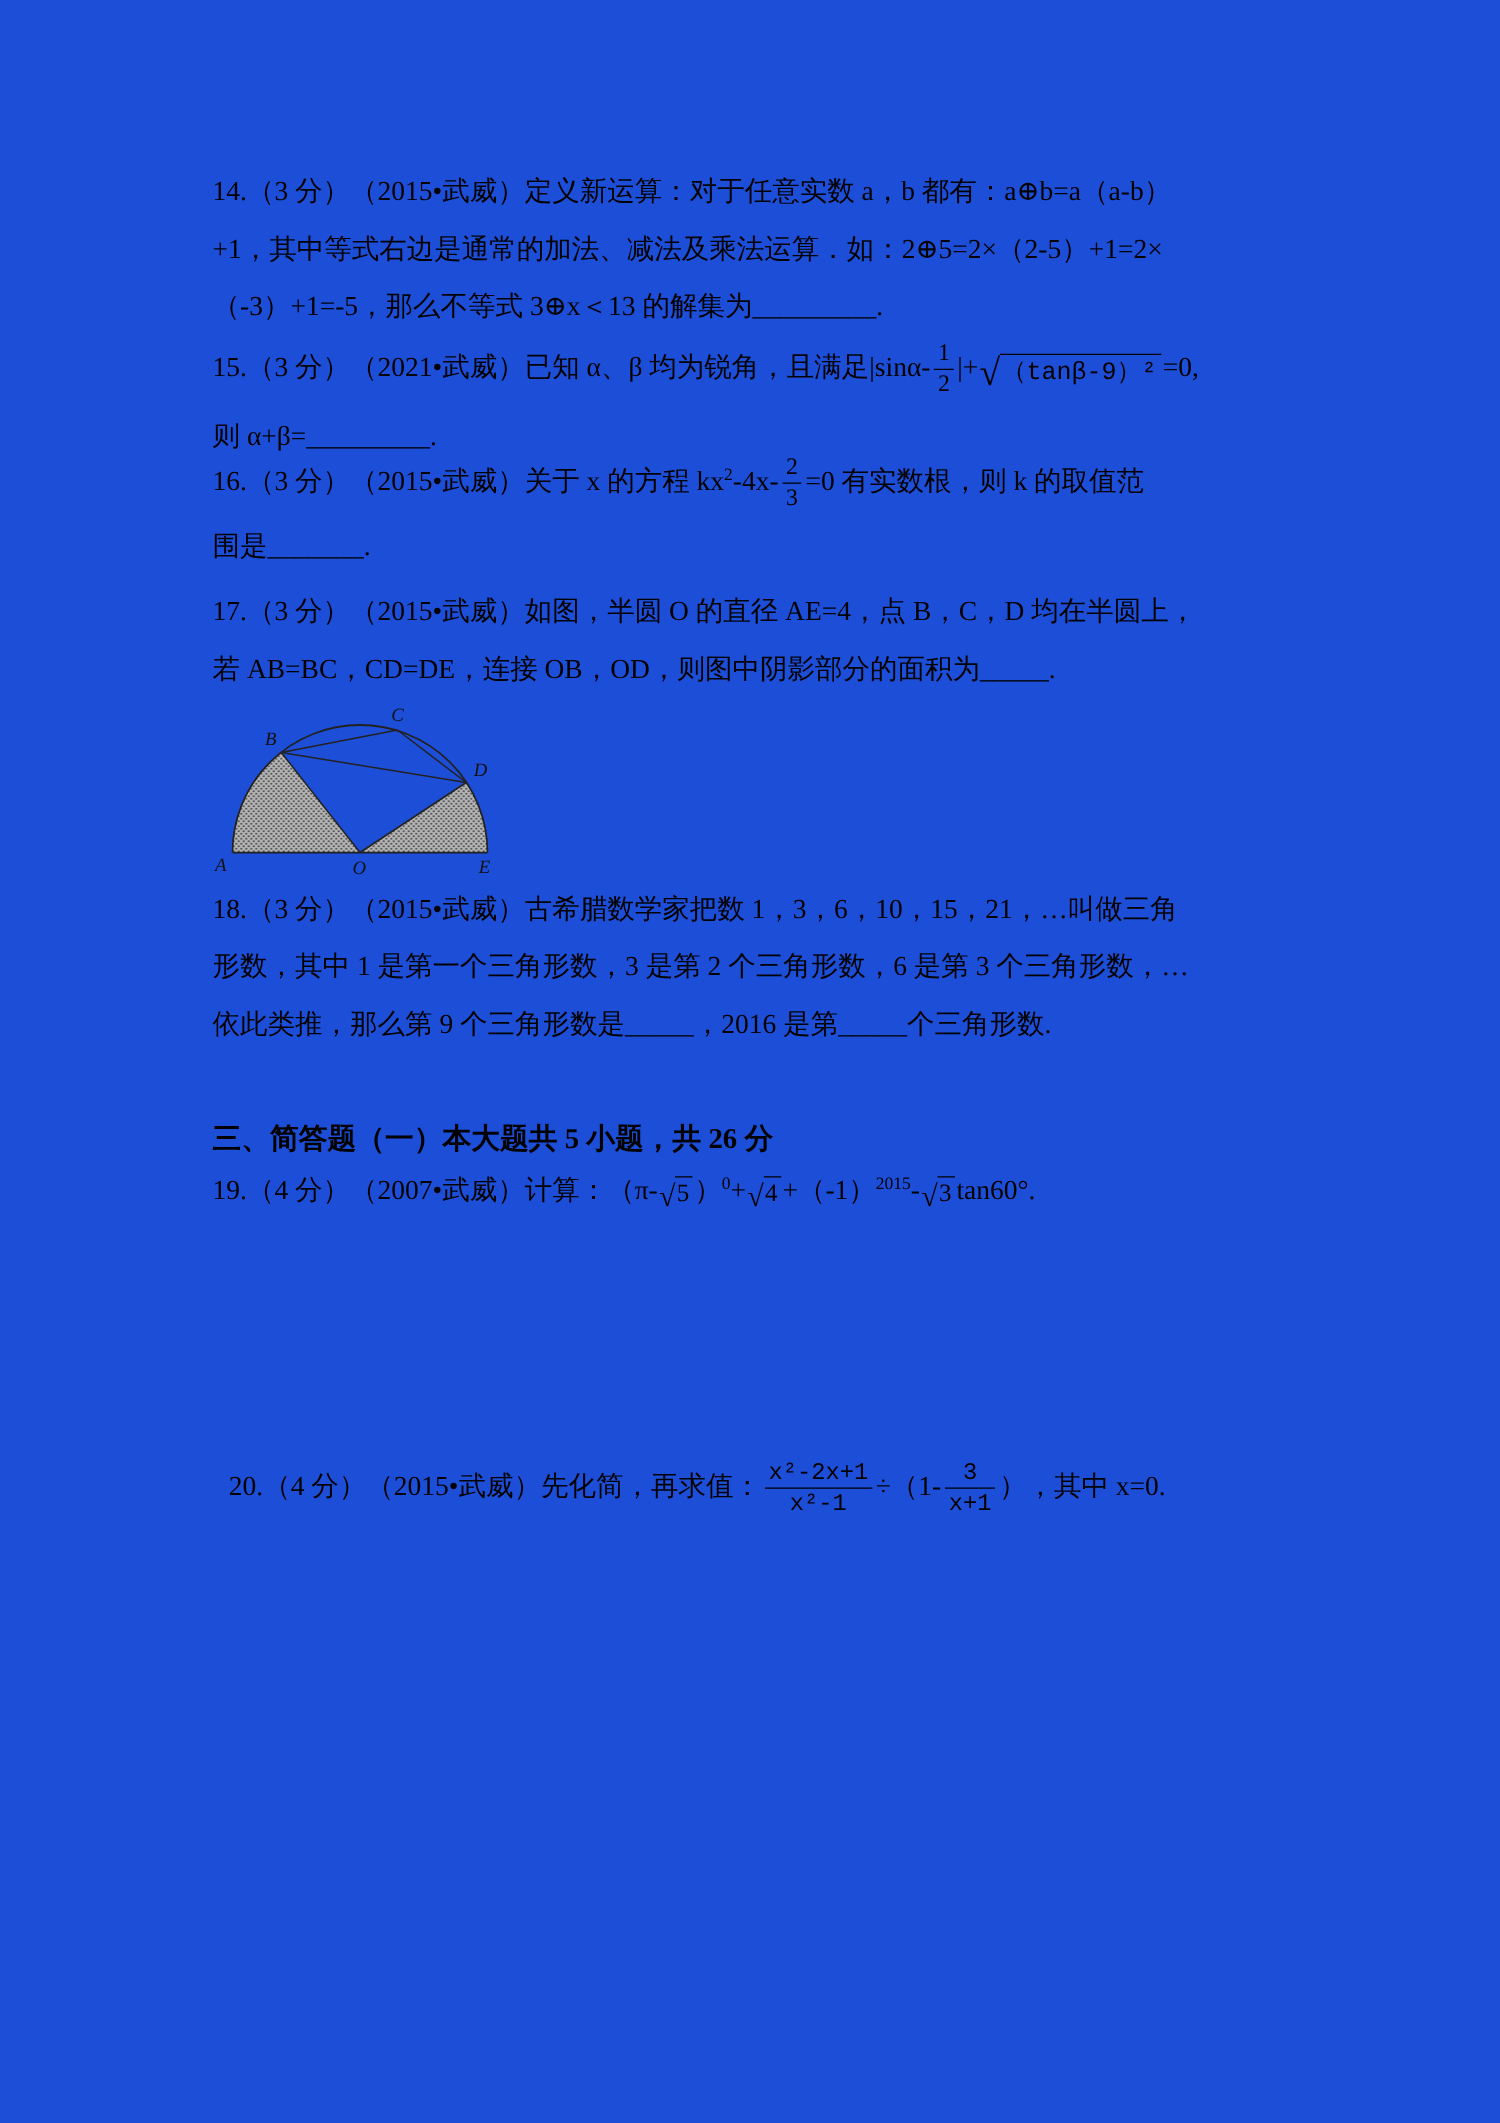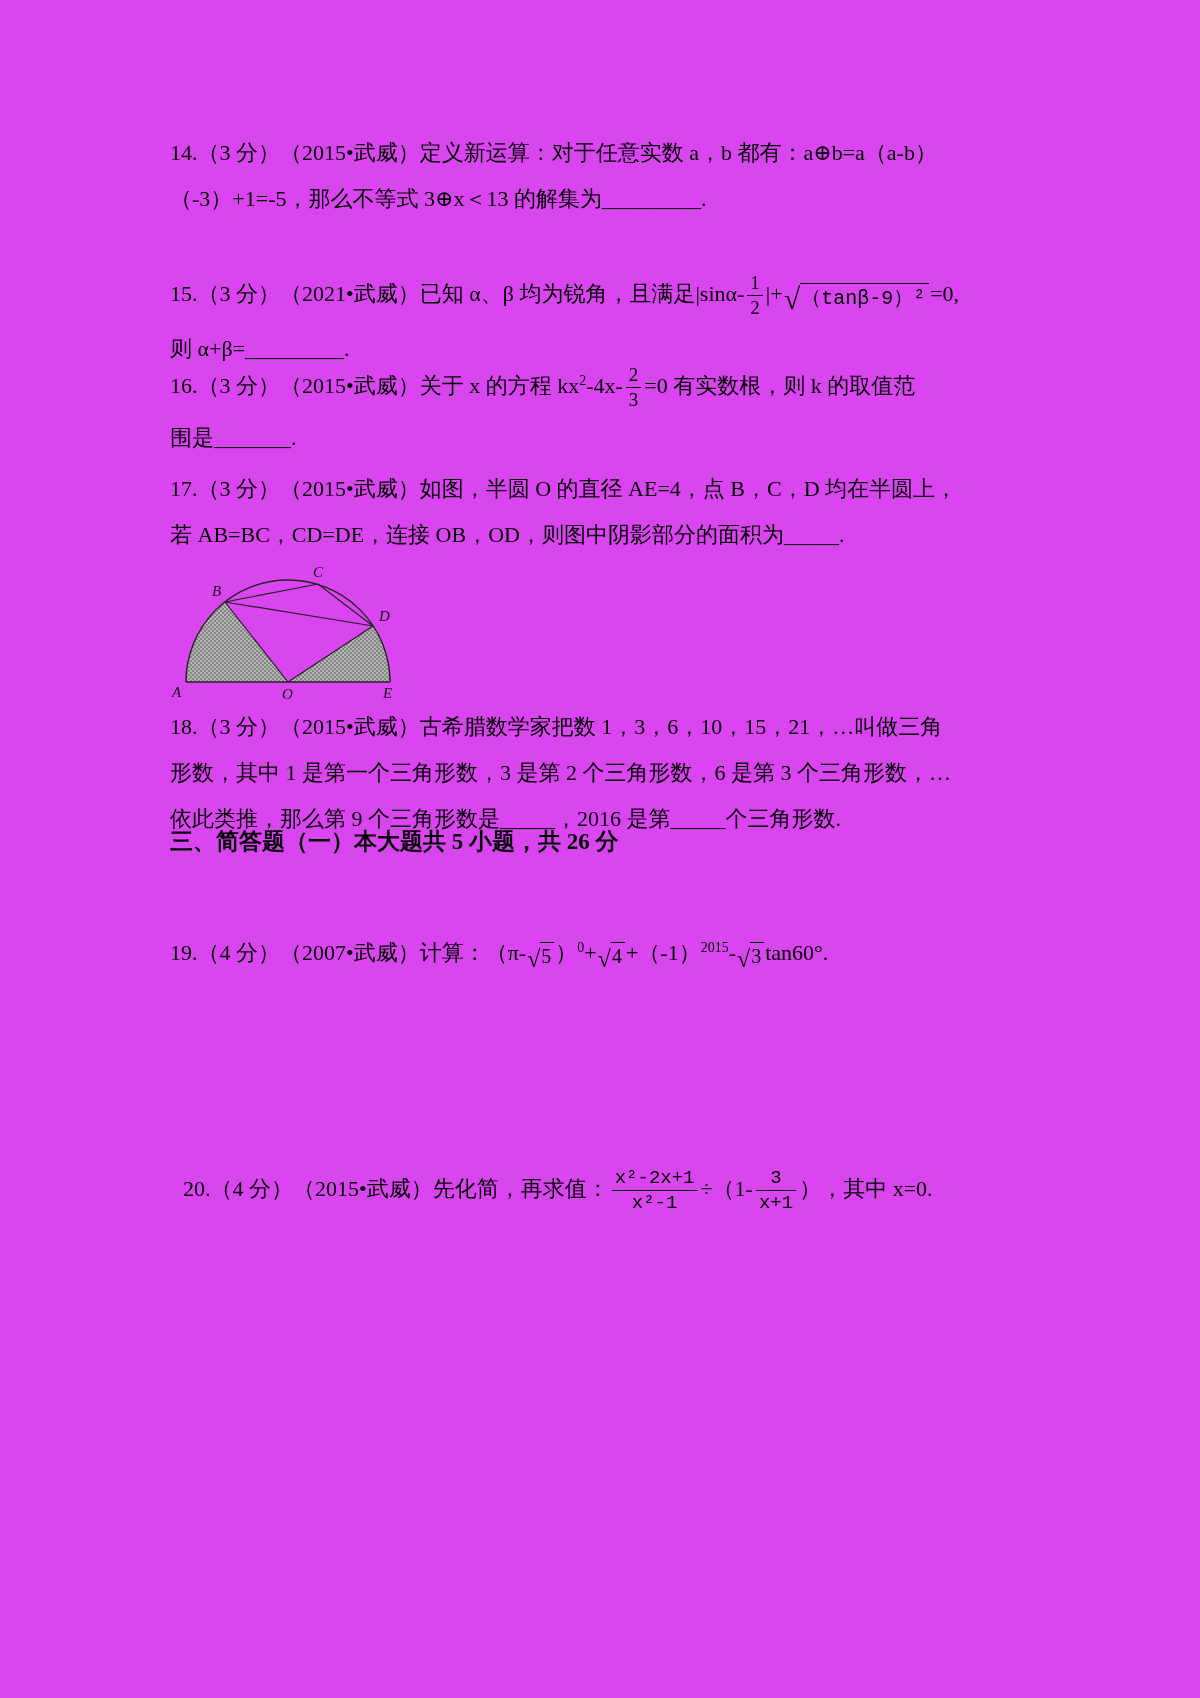--- a/index.html
+++ b/index.html
@@ -2,21 +2,21 @@
 <html><head>
 <meta charset="utf-8">
 <style>
   * { box-sizing: border-box; }
   html, body { margin: 0; padding: 0; }
   body {
     width: 1200px; height: 1698px;
     background: #ffffff; color: #000000;
     font-family: "Liberation Serif", "DejaVu Serif", serif;
   }
-  .page { position: relative; width: 1200px; height: 1698px; overflow: hidden; background: #d946ef; }
+  .page { position: relative; width: 1200px; height: 1698px; overflow: hidden; background: #1d4ed8; }
   .q { position: absolute; left: 170px; width: 800px; font-size: 22px; }
   .line { line-height: 46px; }
   .line.tall { line-height: 64px; }
   .line.tall16 { line-height: 58px; }
   .line.tall19 { line-height: 52px; }
   .line.xtall { line-height: 88px; margin-left: 13px; }
   .sec-title { font-weight: bold; font-size: 23px; line-height: 46px; }
   .frac { display: inline-block; vertical-align: middle; text-align: center; margin: 0 3px; line-height: 1; }
   .frac .num { display: block; font-size: 19px; line-height: 1.2; padding: 0 3px; }
   .frac .den { display: block; font-size: 19px; line-height: 1.2; border-top: 1.5px solid #000; padding: 1px 3px 0; }
@@ -30,20 +30,21 @@
   .fig-wrap { margin-top: 6px; height: 140px; }
   .flabel { font-style: italic; font-size: 15px; font-family: "Liberation Serif", "DejaVu Serif", serif; fill: #111; }
 </style>
 </head>
 <body>
 
 <div class="page">
 
   <section class="q" style="top:130px">
     <div class="line">14.（3 分）（2015•武威）定义新运算：对于任意实数 a，b 都有：a⊕b=a（a-b）</div>
+    <div class="line">+1，其中等式右边是通常的加法、减法及乘法运算．如：2⊕5=2×（2-5）+1=2×</div>
     <div class="line">（-3）+1=-5，那么不等式 3⊕x＜13 的解集为_________.</div>
   </section>
 
   <section class="q" style="top:262px">
     <div class="line tall"><span>15.（3 分）（2021•武威）已知 α、β 均为锐角，且满足|sinα-</span><span class="frac"><span class="num">1</span><span class="den">2</span></span><span>|+</span><span class="sqrt">
           <span class="sign">√</span>
           <span class="radicand mono">（tanβ-9）²</span>
         </span><span>=0,</span></div>
     <div class="line">则 α+β=_________.</div>
   </section>
@@ -83,21 +84,21 @@
       </svg>
     </div>
   </section>
 
   <section class="q" style="top:704px">
     <div class="line">18.（3 分）（2015•武威）古希腊数学家把数 1，3，6，10，15，21，…叫做三角</div>
     <div class="line">形数，其中 1 是第一个三角形数，3 是第 2 个三角形数，6 是第 3 个三角形数，…</div>
     <div class="line">依此类推，那么第 9 个三角形数是_____，2016 是第_____个三角形数.</div>
   </section>
 
-  <section class="q" style="top:819px">
+  <section class="q" style="top:888px">
     <div class="sec-title">三、简答题（一）本大题共 5 小题，共 26 分</div>
   </section>
 
   <section class="q" style="top:922px">
     <div class="line tall19"><span>19.（4 分）（2007•武威）计算：（π-</span><span class="sqrt small">
           <span class="sign">√</span>
           <span class="radicand">5</span>
         </span><span>）</span><sup class="exp">0</sup><span>+</span><span class="sqrt small">
           <span class="sign">√</span>
           <span class="radicand">4</span>

